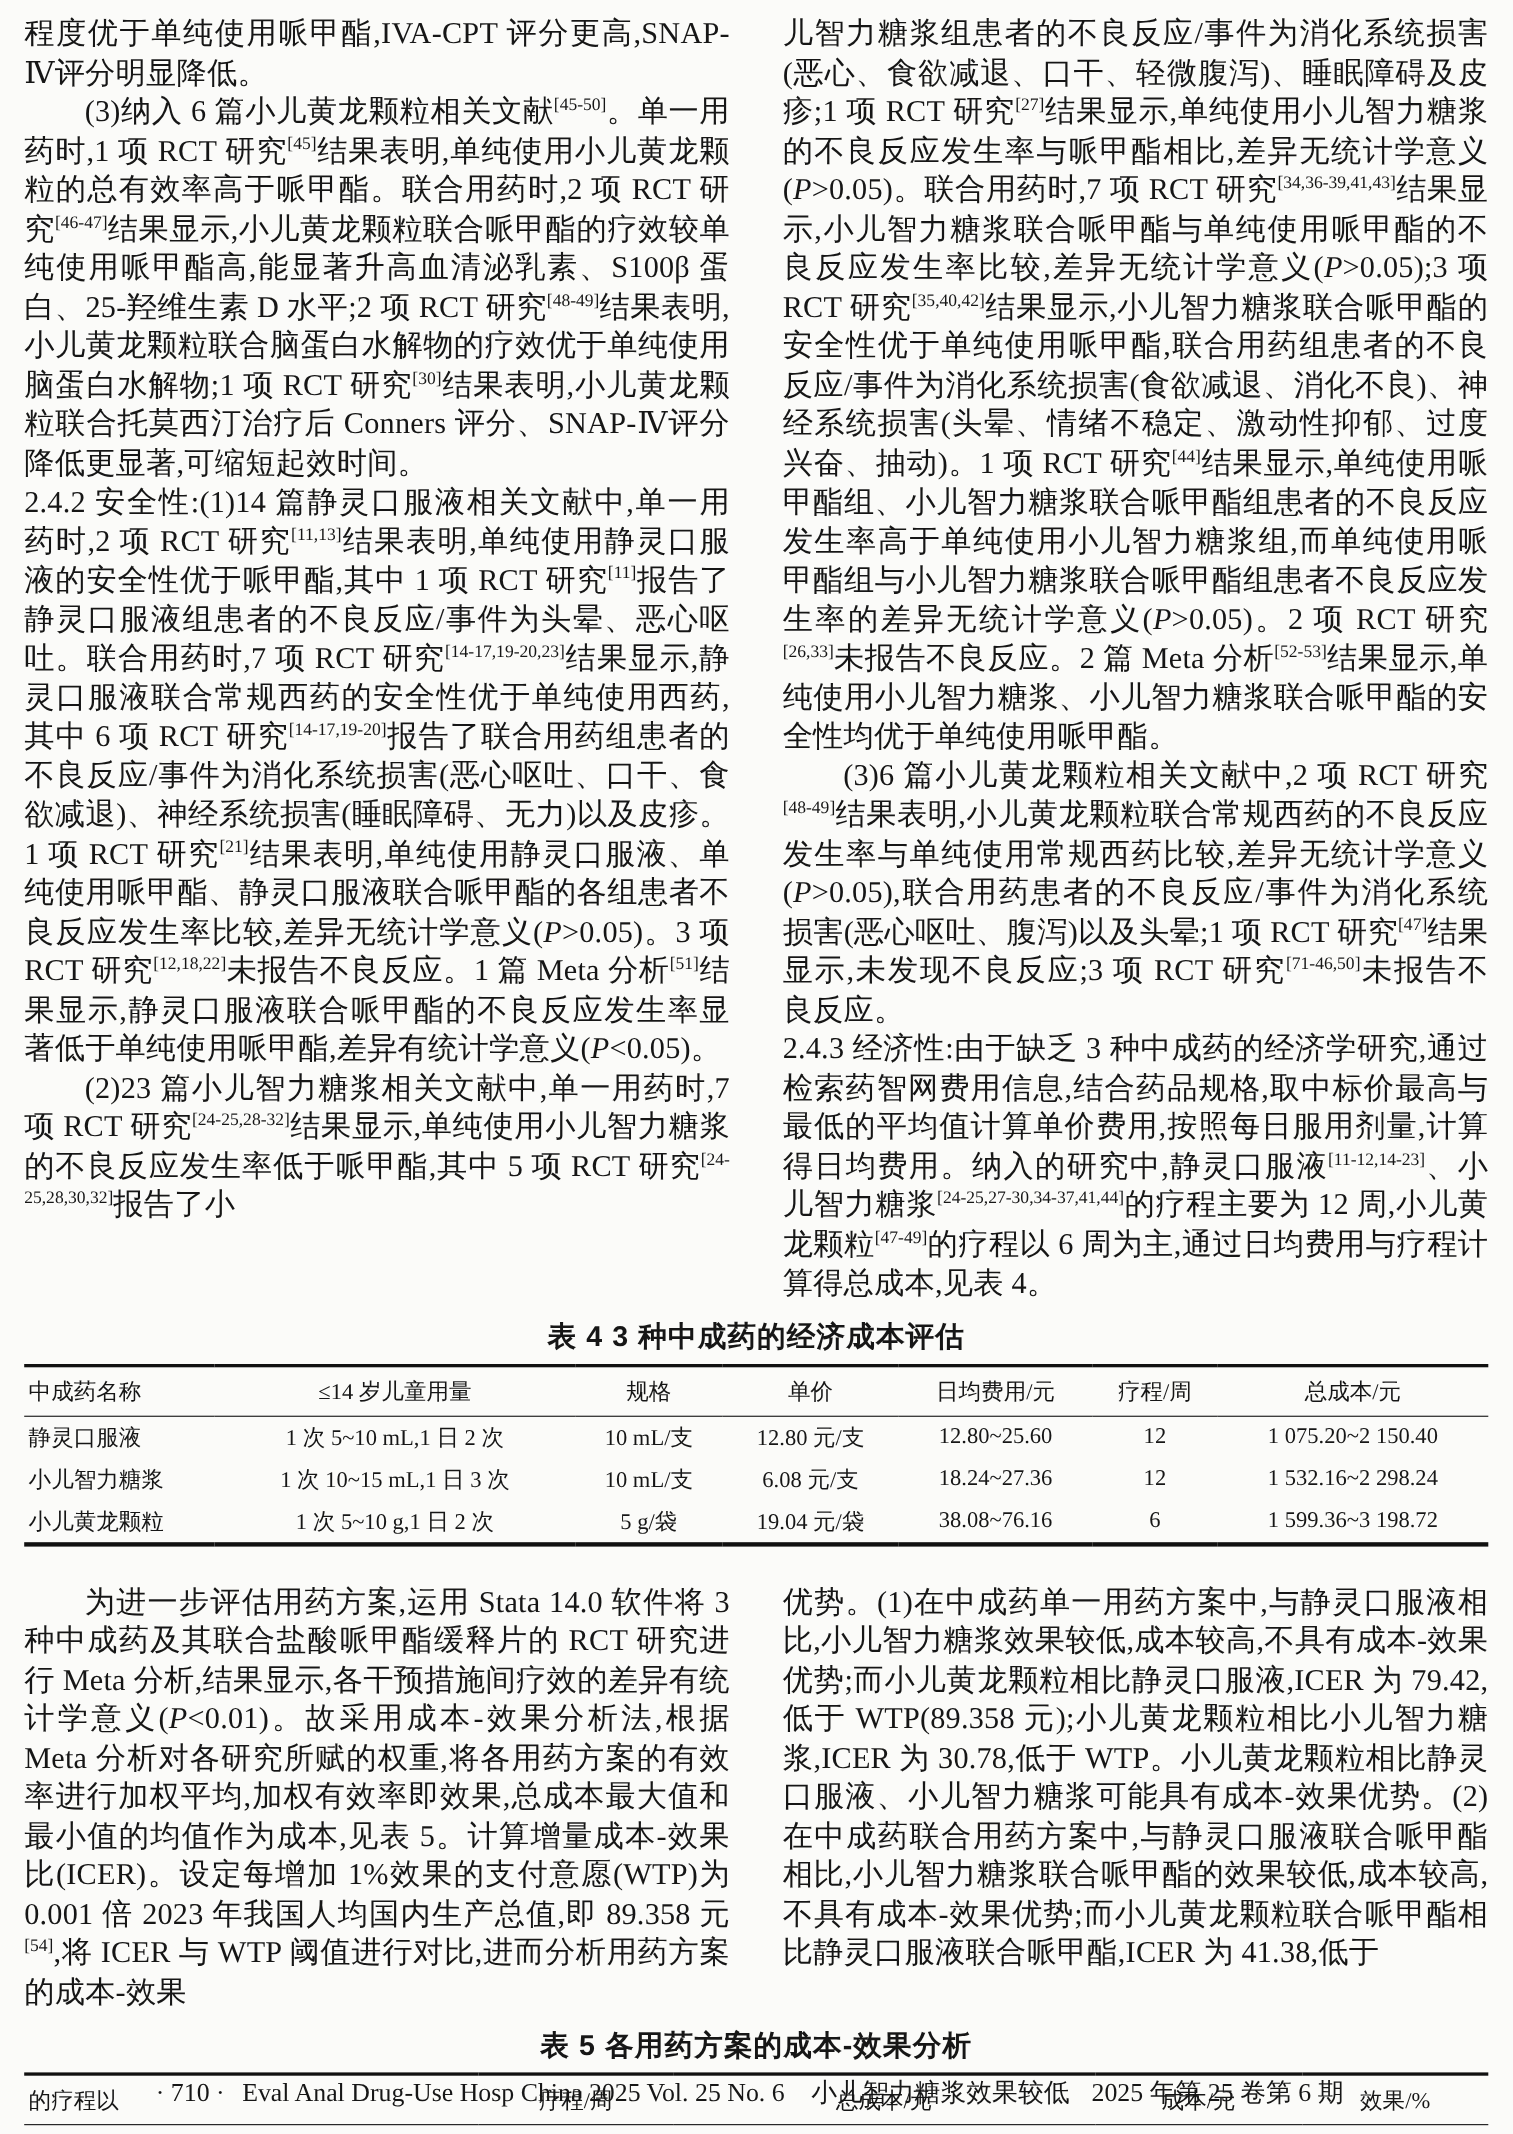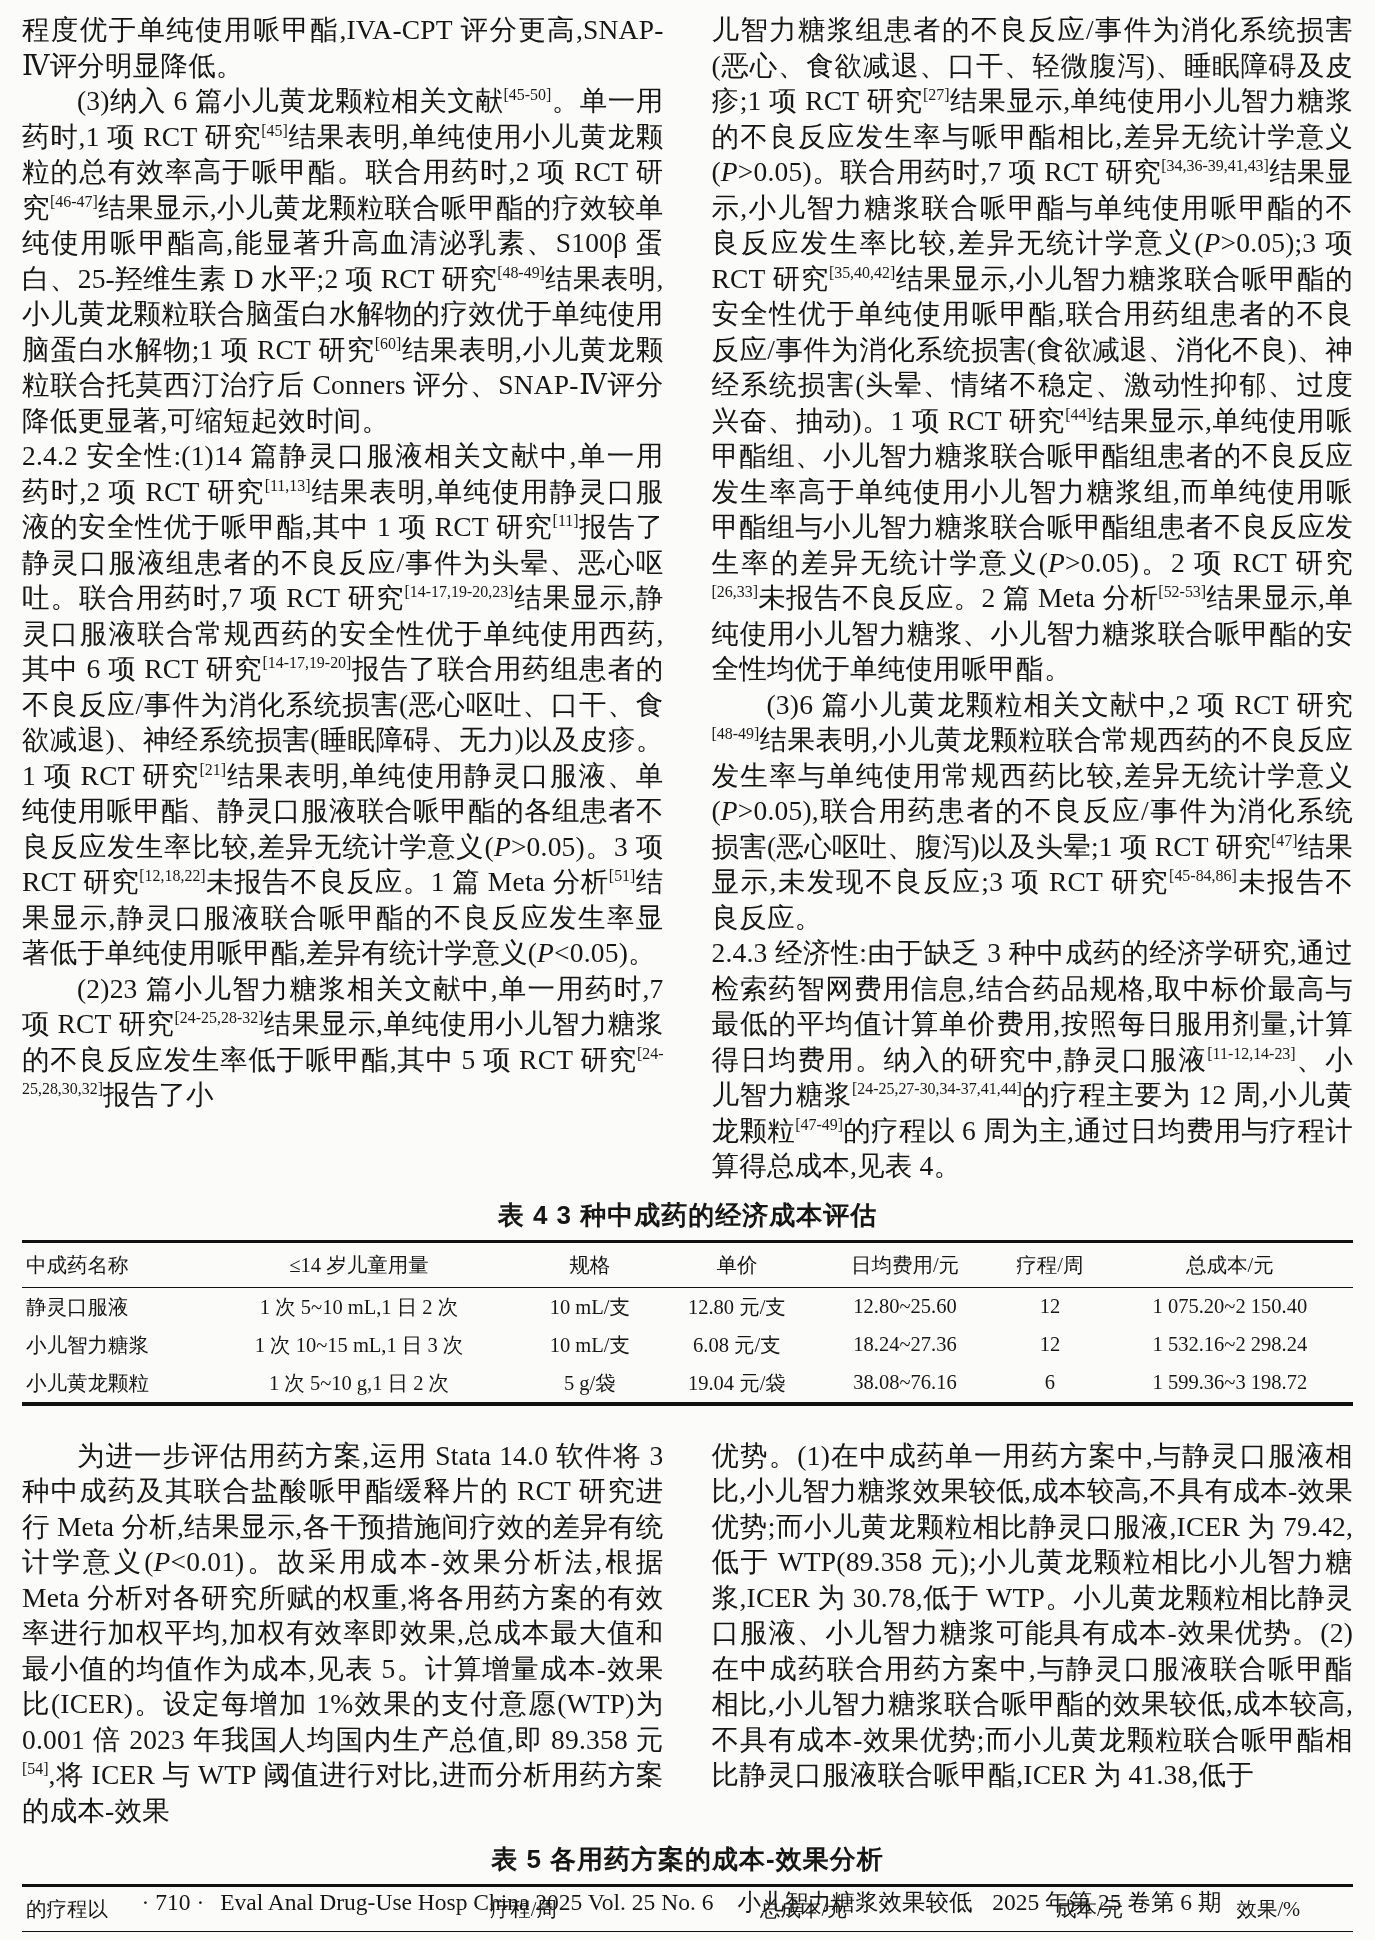--- a/index.html
+++ b/index.html
@@ -82,27 +82,27 @@
   .footer .right span{margin-left:14px;}
 </style>
 </head>
 <body>
 
 <div class="page">
 
   <section class="two-col">
     <div class="col">
         <p class="para">程度优于单纯使用哌甲酯,IVA-CPT 评分更高,SNAP-Ⅳ评分明显降低。</p>
-        <p class="para indent">(3)纳入 6 篇小儿黄龙颗粒相关文献<sup>[45-50]</sup>。单一用药时,1 项 RCT 研究<sup>[45]</sup>结果表明,单纯使用小儿黄龙颗粒的总有效率高于哌甲酯。联合用药时,2 项 RCT 研究<sup>[46-47]</sup>结果显示,小儿黄龙颗粒联合哌甲酯的疗效较单纯使用哌甲酯高,能显著升高血清泌乳素、S100β 蛋白、25-羟维生素 D 水平;2 项 RCT 研究<sup>[48-49]</sup>结果表明,小儿黄龙颗粒联合脑蛋白水解物的疗效优于单纯使用脑蛋白水解物;1 项 RCT 研究<sup>[60]</sup>结果表明,小儿黄龙颗粒联合托莫西汀治疗后 Conners 评分、SNAP-Ⅳ评分降低更显著,可缩短起效时间。</p>
+        <p class="para indent">(3)纳入 6 篇小儿黄龙颗粒相关文献<sup>[45-50]</sup>。单一用药时,1 项 RCT 研究<sup>[45]</sup>结果表明,单纯使用小儿黄龙颗粒的总有效率高于哌甲酯。联合用药时,2 项 RCT 研究<sup>[46-47]</sup>结果显示,小儿黄龙颗粒联合哌甲酯的疗效较单纯使用哌甲酯高,能显著升高血清泌乳素、S100β 蛋白、25-羟维生素 D 水平;2 项 RCT 研究<sup>[48-49]</sup>结果表明,小儿黄龙颗粒联合脑蛋白水解物的疗效优于单纯使用脑蛋白水解物;1 项 RCT 研究<sup>[30]</sup>结果表明,小儿黄龙颗粒联合托莫西汀治疗后 Conners 评分、SNAP-Ⅳ评分降低更显著,可缩短起效时间。</p>
         <p class="para">2.4.2  安全性:(1)14 篇静灵口服液相关文献中,单一用药时,2 项 RCT 研究<sup>[11,13]</sup>结果表明,单纯使用静灵口服液的安全性优于哌甲酯,其中 1 项 RCT 研究<sup>[11]</sup>报告了静灵口服液组患者的不良反应/事件为头晕、恶心呕吐。联合用药时,7 项 RCT 研究<sup>[14-17,19-20,23]</sup>结果显示,静灵口服液联合常规西药的安全性优于单纯使用西药,其中 6 项 RCT 研究<sup>[14-17,19-20]</sup>报告了联合用药组患者的不良反应/事件为消化系统损害(恶心呕吐、口干、食欲减退)、神经系统损害(睡眠障碍、无力)以及皮疹。1 项 RCT 研究<sup>[21]</sup>结果表明,单纯使用静灵口服液、单纯使用哌甲酯、静灵口服液联合哌甲酯的各组患者不良反应发生率比较,差异无统计学意义(<i>P</i>&gt;0.05)。3 项 RCT 研究<sup>[12,18,22]</sup>未报告不良反应。1 篇 Meta 分析<sup>[51]</sup>结果显示,静灵口服液联合哌甲酯的不良反应发生率显著低于单纯使用哌甲酯,差异有统计学意义(<i>P</i>&lt;0.05)。</p>
         <p class="para indent">(2)23 篇小儿智力糖浆相关文献中,单一用药时,7 项 RCT 研究<sup>[24-25,28-32]</sup>结果显示,单纯使用小儿智力糖浆的不良反应发生率低于哌甲酯,其中 5 项 RCT 研究<sup>[24-25,28,30,32]</sup>报告了小</p>
       </div>
     <div class="col">
         <p class="para">儿智力糖浆组患者的不良反应/事件为消化系统损害(恶心、食欲减退、口干、轻微腹泻)、睡眠障碍及皮疹;1 项 RCT 研究<sup>[27]</sup>结果显示,单纯使用小儿智力糖浆的不良反应发生率与哌甲酯相比,差异无统计学意义(<i>P</i>&gt;0.05)。联合用药时,7 项 RCT 研究<sup>[34,36-39,41,43]</sup>结果显示,小儿智力糖浆联合哌甲酯与单纯使用哌甲酯的不良反应发生率比较,差异无统计学意义(<i>P</i>&gt;0.05);3 项 RCT 研究<sup>[35,40,42]</sup>结果显示,小儿智力糖浆联合哌甲酯的安全性优于单纯使用哌甲酯,联合用药组患者的不良反应/事件为消化系统损害(食欲减退、消化不良)、神经系统损害(头晕、情绪不稳定、激动性抑郁、过度兴奋、抽动)。1 项 RCT 研究<sup>[44]</sup>结果显示,单纯使用哌甲酯组、小儿智力糖浆联合哌甲酯组患者的不良反应发生率高于单纯使用小儿智力糖浆组,而单纯使用哌甲酯组与小儿智力糖浆联合哌甲酯组患者不良反应发生率的差异无统计学意义(<i>P</i>&gt;0.05)。2 项 RCT 研究<sup>[26,33]</sup>未报告不良反应。2 篇 Meta 分析<sup>[52-53]</sup>结果显示,单纯使用小儿智力糖浆、小儿智力糖浆联合哌甲酯的安全性均优于单纯使用哌甲酯。</p>
-        <p class="para indent">(3)6 篇小儿黄龙颗粒相关文献中,2 项 RCT 研究<sup>[48-49]</sup>结果表明,小儿黄龙颗粒联合常规西药的不良反应发生率与单纯使用常规西药比较,差异无统计学意义(<i>P</i>&gt;0.05),联合用药患者的不良反应/事件为消化系统损害(恶心呕吐、腹泻)以及头晕;1 项 RCT 研究<sup>[47]</sup>结果显示,未发现不良反应;3 项 RCT 研究<sup>[45-84,86]</sup>未报告不良反应。</p>
+        <p class="para indent">(3)6 篇小儿黄龙颗粒相关文献中,2 项 RCT 研究<sup>[48-49]</sup>结果表明,小儿黄龙颗粒联合常规西药的不良反应发生率与单纯使用常规西药比较,差异无统计学意义(<i>P</i>&gt;0.05),联合用药患者的不良反应/事件为消化系统损害(恶心呕吐、腹泻)以及头晕;1 项 RCT 研究<sup>[47]</sup>结果显示,未发现不良反应;3 项 RCT 研究<sup>[71-46,50]</sup>未报告不良反应。</p>
         <p class="para">2.4.3  经济性:由于缺乏 3 种中成药的经济学研究,通过检索药智网费用信息,结合药品规格,取中标价最高与最低的平均值计算单价费用,按照每日服用剂量,计算得日均费用。纳入的研究中,静灵口服液<sup>[11-12,14-23]</sup>、小儿智力糖浆<sup>[24-25,27-30,34-37,41,44]</sup>的疗程主要为 12 周,小儿黄龙颗粒<sup>[47-49]</sup>的疗程以 6 周为主,通过日均费用与疗程计算得总成本,见表 4。</p>
       </div>
   </section>
 
   <section class="table-block">
     <div class="table-title">表 4  3 种中成药的经济成本评估</div>
     <table class="journal" id="table4">
       <thead>
         <tr>
             <th>中成药名称</th>

